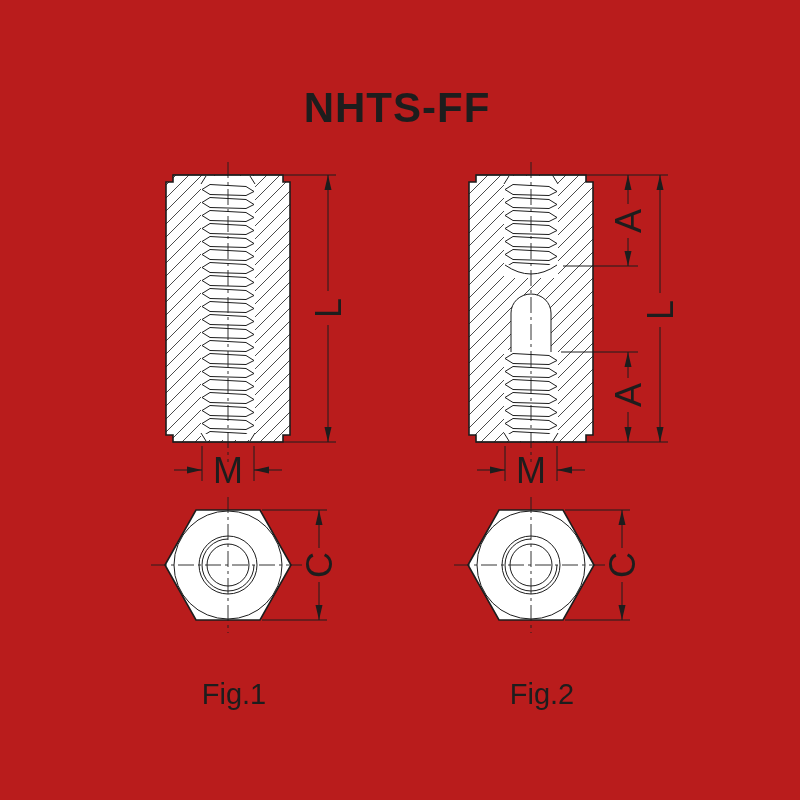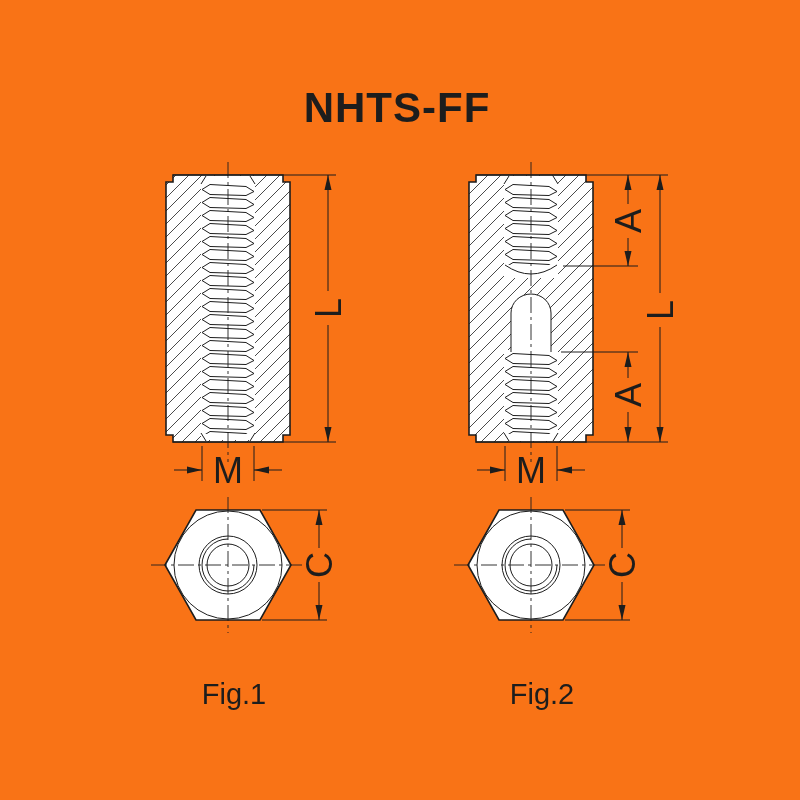--- a/index.html
+++ b/index.html
@@ -1,16 +1,16 @@
 <!DOCTYPE html>
 <html><head>
 <meta charset="utf-8">
 <style>
   html,body{margin:0;padding:0;background:#ffffff;}
-  .page{width:800px;height:800px;background:#f97316;position:relative;overflow:hidden;}
+  .page{width:800px;height:800px;background:#b91c1c;position:relative;overflow:hidden;}
   svg{display:block;}
   text{font-family:"Liberation Sans",sans-serif;fill:#1d1d1d;}
   .title{font-size:42px;font-weight:bold;letter-spacing:1px;}
   .caption{font-size:29px;}
   .dim{font-size:36px;}
   .outline{fill:#ffffff;stroke:#1d1d1d;stroke-width:1.6;}
   .thin{fill:none;stroke:#1d1d1d;stroke-width:1;}
   .dimline{fill:none;stroke:#1d1d1d;stroke-width:1;}
   .ext{fill:none;stroke:#1d1d1d;stroke-width:1;}
   .cl{fill:none;stroke:#1d1d1d;stroke-width:0.9;stroke-dasharray:16 4 3 4;}

